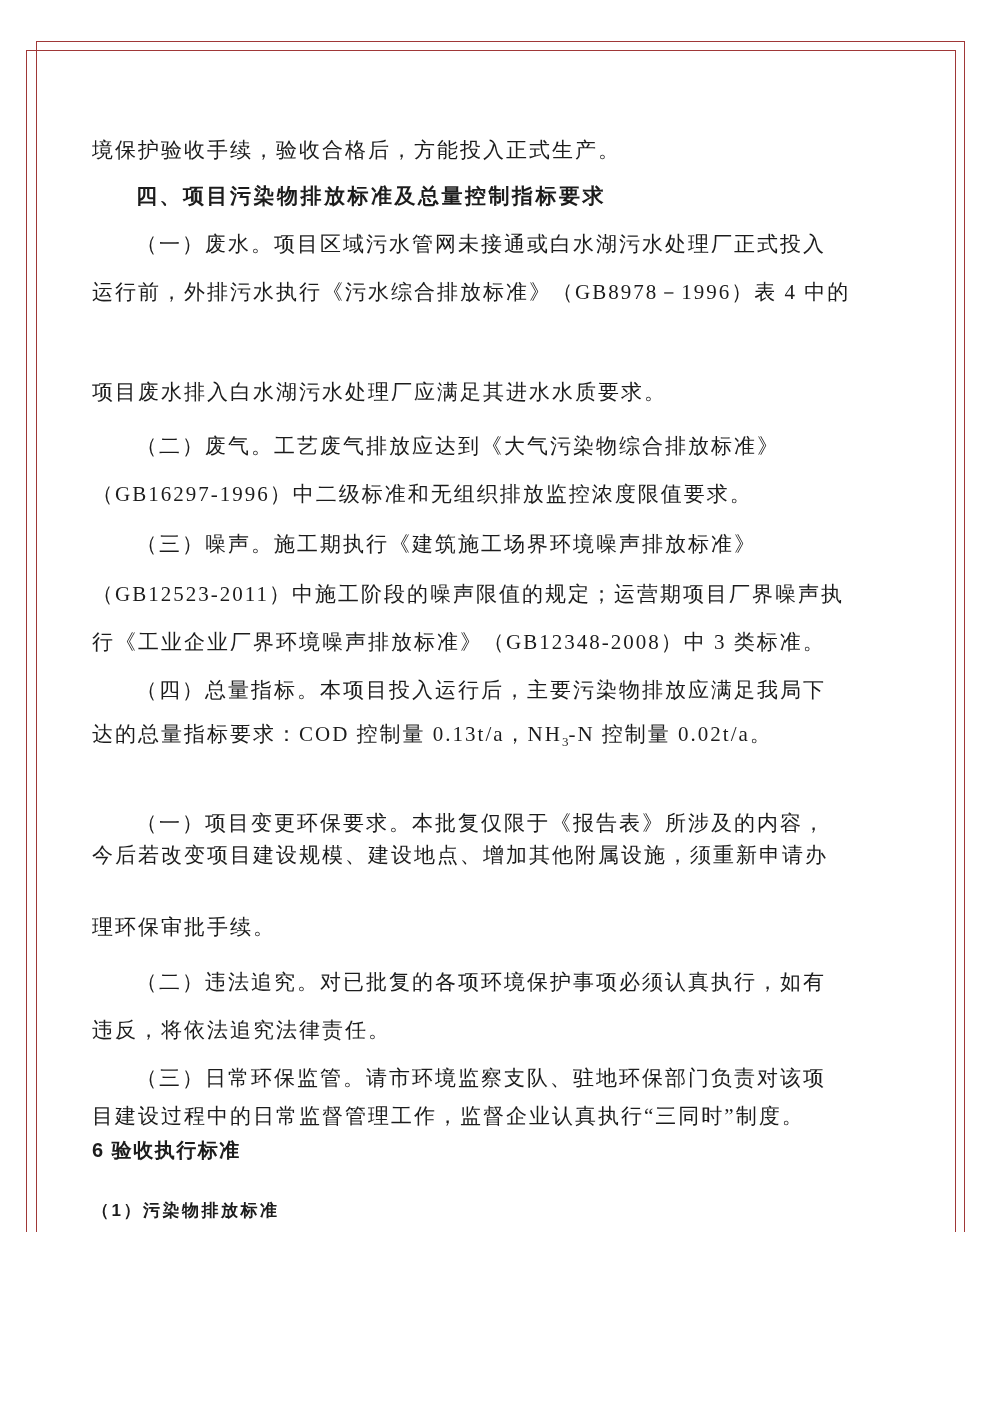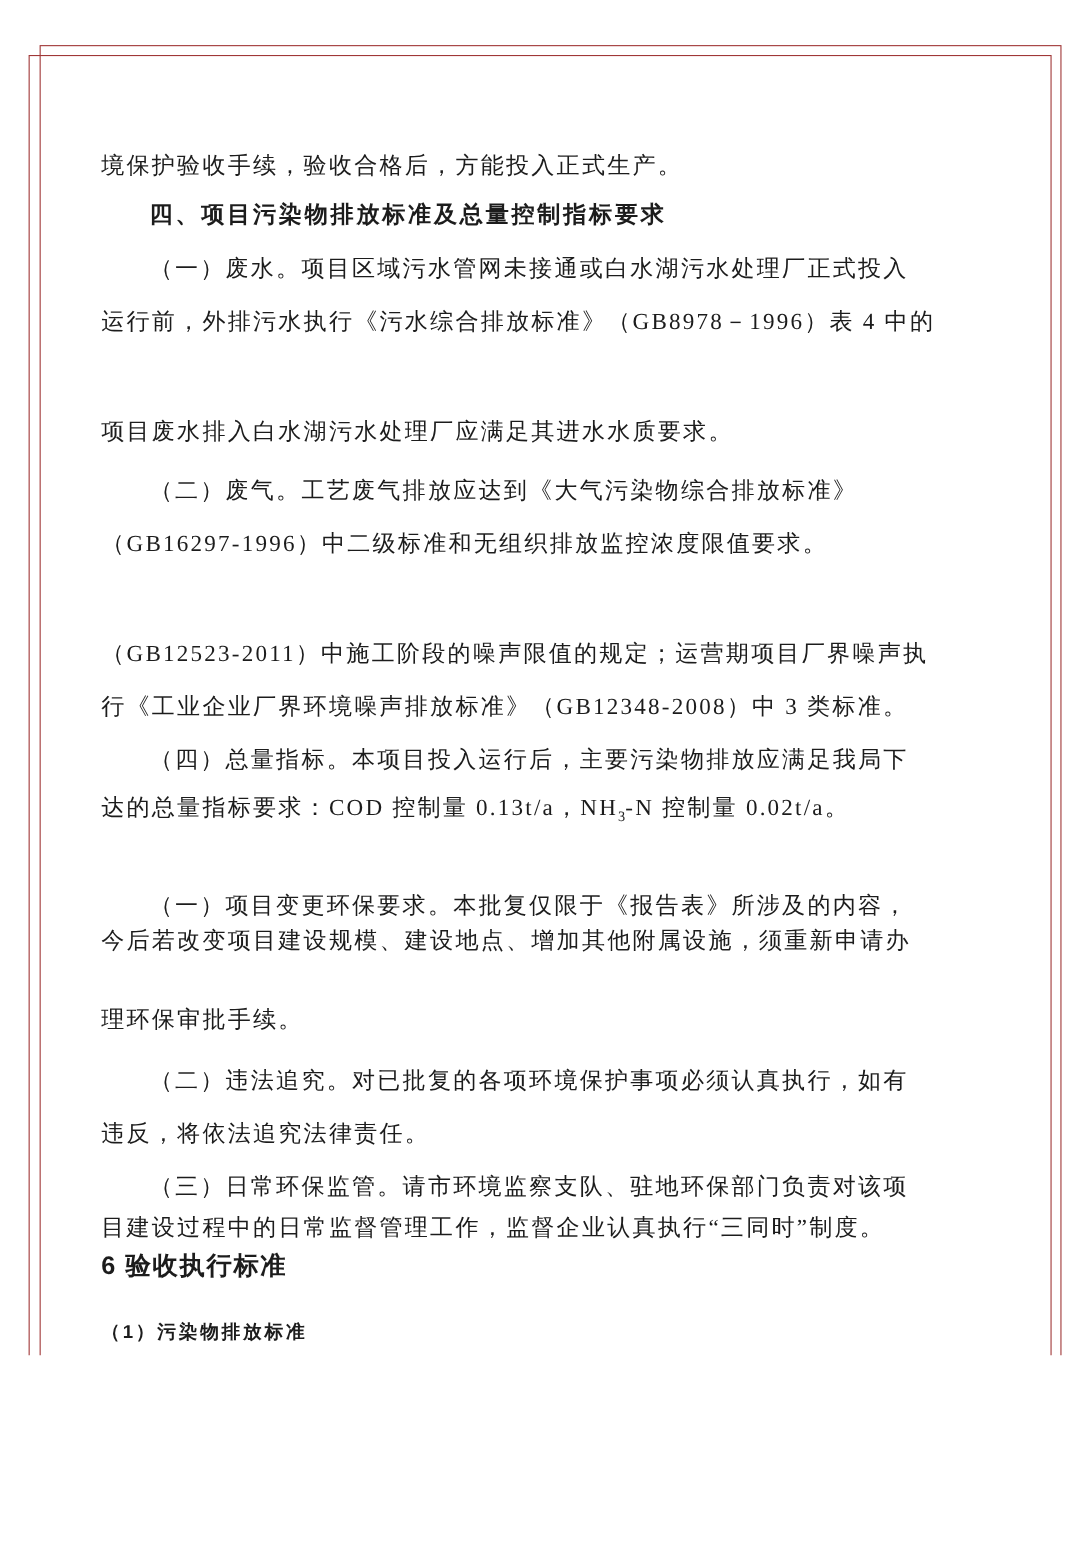--- a/index.html
+++ b/index.html
@@ -34,21 +34,21 @@
     white-space: nowrap;
     font-family: "Liberation Serif", serif;
   }
   .indent { text-indent: 44px; }
   .bold-head {
     font-family: "Liberation Sans", sans-serif;
     font-weight: bold;
     letter-spacing: 2.5px;
   }
   .h-chapter {
-    font-size: 23px;
+    font-size: 20px;
     line-height: 34px;
     letter-spacing: 1.5px;
   }
   .h-sub { font-size: 17px; }
   .item-plain { letter-spacing: 2.5px; }
   sub.chem {
     font-size: 13px;
     letter-spacing: 0;
     vertical-align: -5px;
   }
@@ -73,20 +73,21 @@
 
   <div class="line indent bold-head" style="top:181px">四、项目污染物排放标准及总量控制指标要求</div>
 
   <div class="line indent" style="top:229px">（一）废水。项目区域污水管网未接通或白水湖污水处理厂正式投入</div>
   <div class="line" style="top:277px">运行前，外排污水执行《污水综合排放标准》（GB8978－1996）表 4 中的</div>
   <div class="line" style="top:377px">项目废水排入白水湖污水处理厂应满足其进水水质要求。</div>
 
   <div class="line indent" style="top:431px">（二）废气。工艺废气排放应达到《大气污染物综合排放标准》</div>
   <div class="line" style="top:479px">（GB16297-1996）中二级标准和无组织排放监控浓度限值要求。</div>
 
+  <div class="line indent" style="top:529px">（三）噪声。施工期执行《建筑施工场界环境噪声排放标准》</div>
   <div class="line" style="top:579px">（GB12523-2011）中施工阶段的噪声限值的规定；运营期项目厂界噪声执</div>
   <div class="line" style="top:627px">行《工业企业厂界环境噪声排放标准》（GB12348-2008）中 3 类标准。</div>
 
   <div class="line indent" style="top:675px">（四）总量指标。本项目投入运行后，主要污染物排放应满足我局下</div>
   <div class="line" style="top:719px"><span>达的总量指标要求：COD 控制量 0.13t/a，NH</span><sub class="chem">3</sub><span>-N 控制量 0.02t/a。</span></div>
 
 
   <div class="line indent" style="top:808px">（一）项目变更环保要求。本批复仅限于《报告表》所涉及的内容，</div>
   <div class="line" style="top:840px">今后若改变项目建设规模、建设地点、增加其他附属设施，须重新申请办</div>
   <div class="line" style="top:912px">理环保审批手续。</div>

